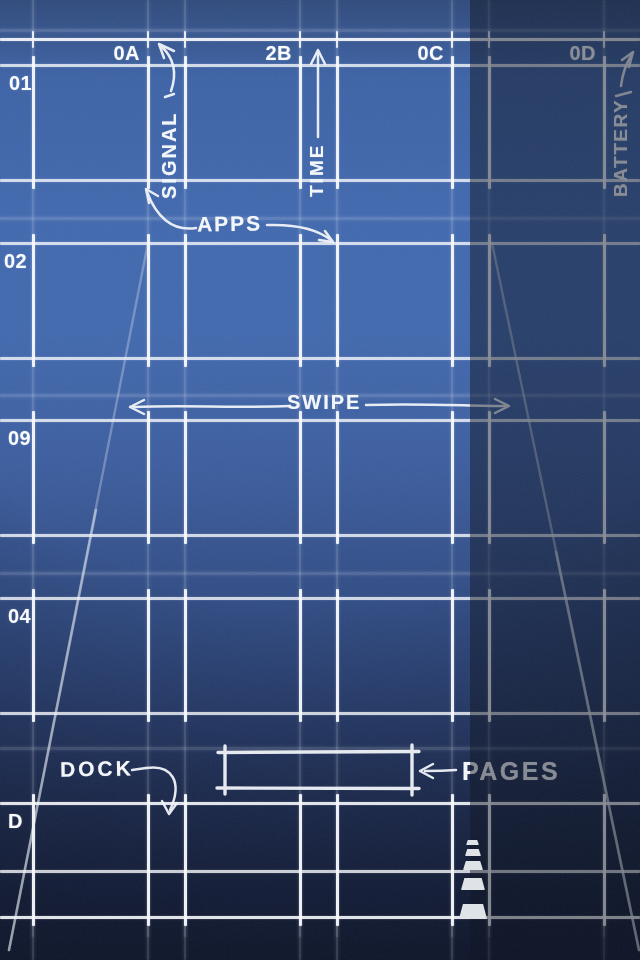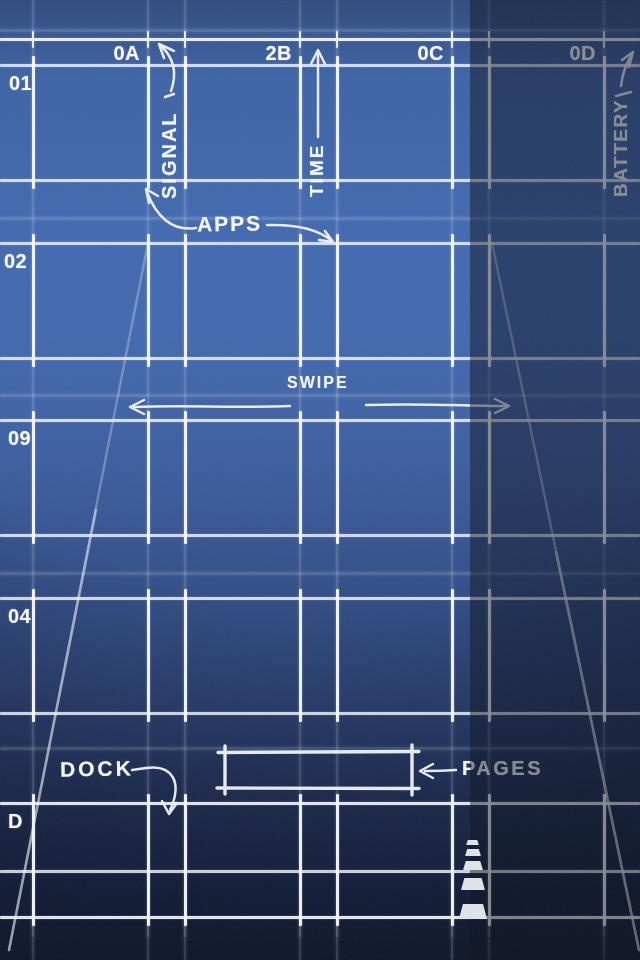--- a/index.html
+++ b/index.html
@@ -135,23 +135,23 @@
       <path d="M96,510 L9,950" stroke-width="2.6" opacity="0.45"></path>
       <path d="M492,243 L639,950" stroke-width="2.4" opacity="0.45"></path>
       <path d="M556,552 L639,950" stroke-width="2.8" opacity="0.45"></path>
     </g>
   </svg>
 
   <div class="hand vlab" style="left:158px;top:199px;font-size:20px">SIGNAL</div>
   <div class="hand vlab" style="left:306px;top:197px;font-size:19px">TIME</div>
   <div class="hand vlab" style="left:610px;top:197px;font-size:19px;letter-spacing:1.5px">BATTERY</div>
   <div class="hand" style="left:197px;top:212px;transform:rotate(-1deg)">APPS</div>
-  <div class="hand" style="left:287px;top:374px;font-size:16px">SWIPE</div>
+  <div class="hand" style="left:287px;top:391px;font-size:20px">SWIPE</div>
   <div class="hand" style="left:60px;top:757px;letter-spacing:3px;transform:rotate(-1deg)">DOCK</div>
-  <div class="hand" style="left:462px;top:757px;font-size:20px;letter-spacing:2.5px">PAGES</div>
+  <div class="hand" style="left:462px;top:757px;font-size:25px;letter-spacing:2.5px">PAGES</div>
 
   <svg id="arrows" width="640" height="960" viewBox="0 0 640 960">
     <g stroke="#f0f3f8" fill="none" stroke-width="2.5" stroke-linecap="round" stroke-linejoin="round" opacity="0.95">
       <g>
         <path d="M165,97 L174,94"></path>
         <path d="M171,91 C177,74 174,58 161,46"></path>
         <path d="M159,44 L164,58 M159,44 L174,51"></path>
       </g>
       <g>
         <path d="M318,137 L318,54"></path>

